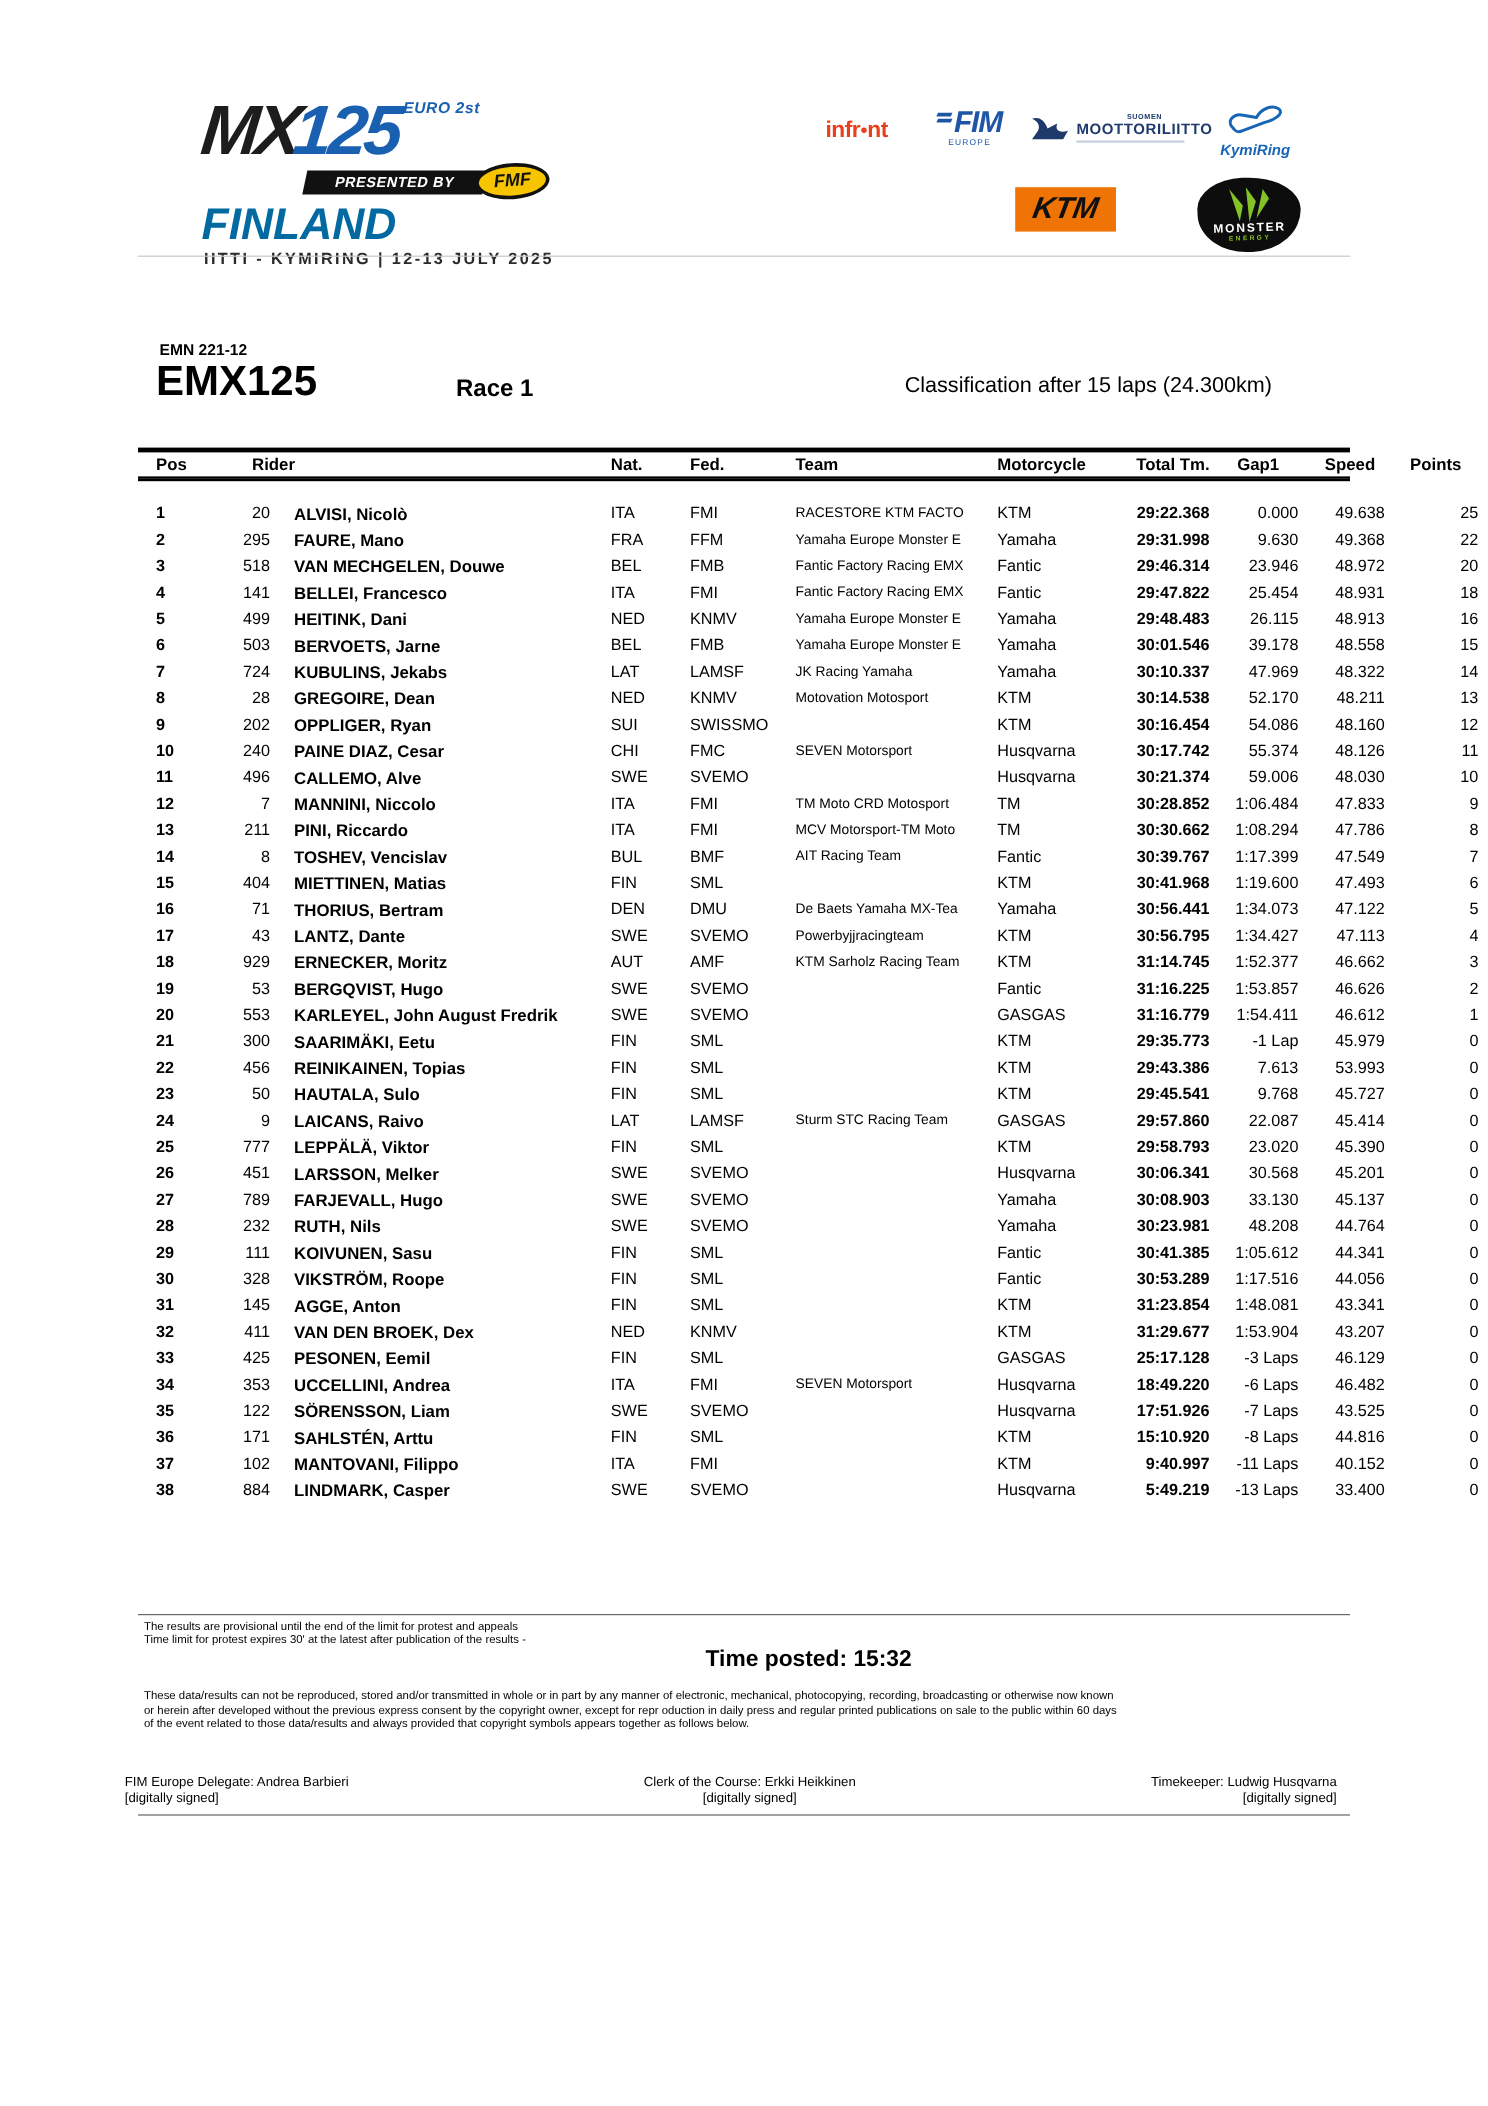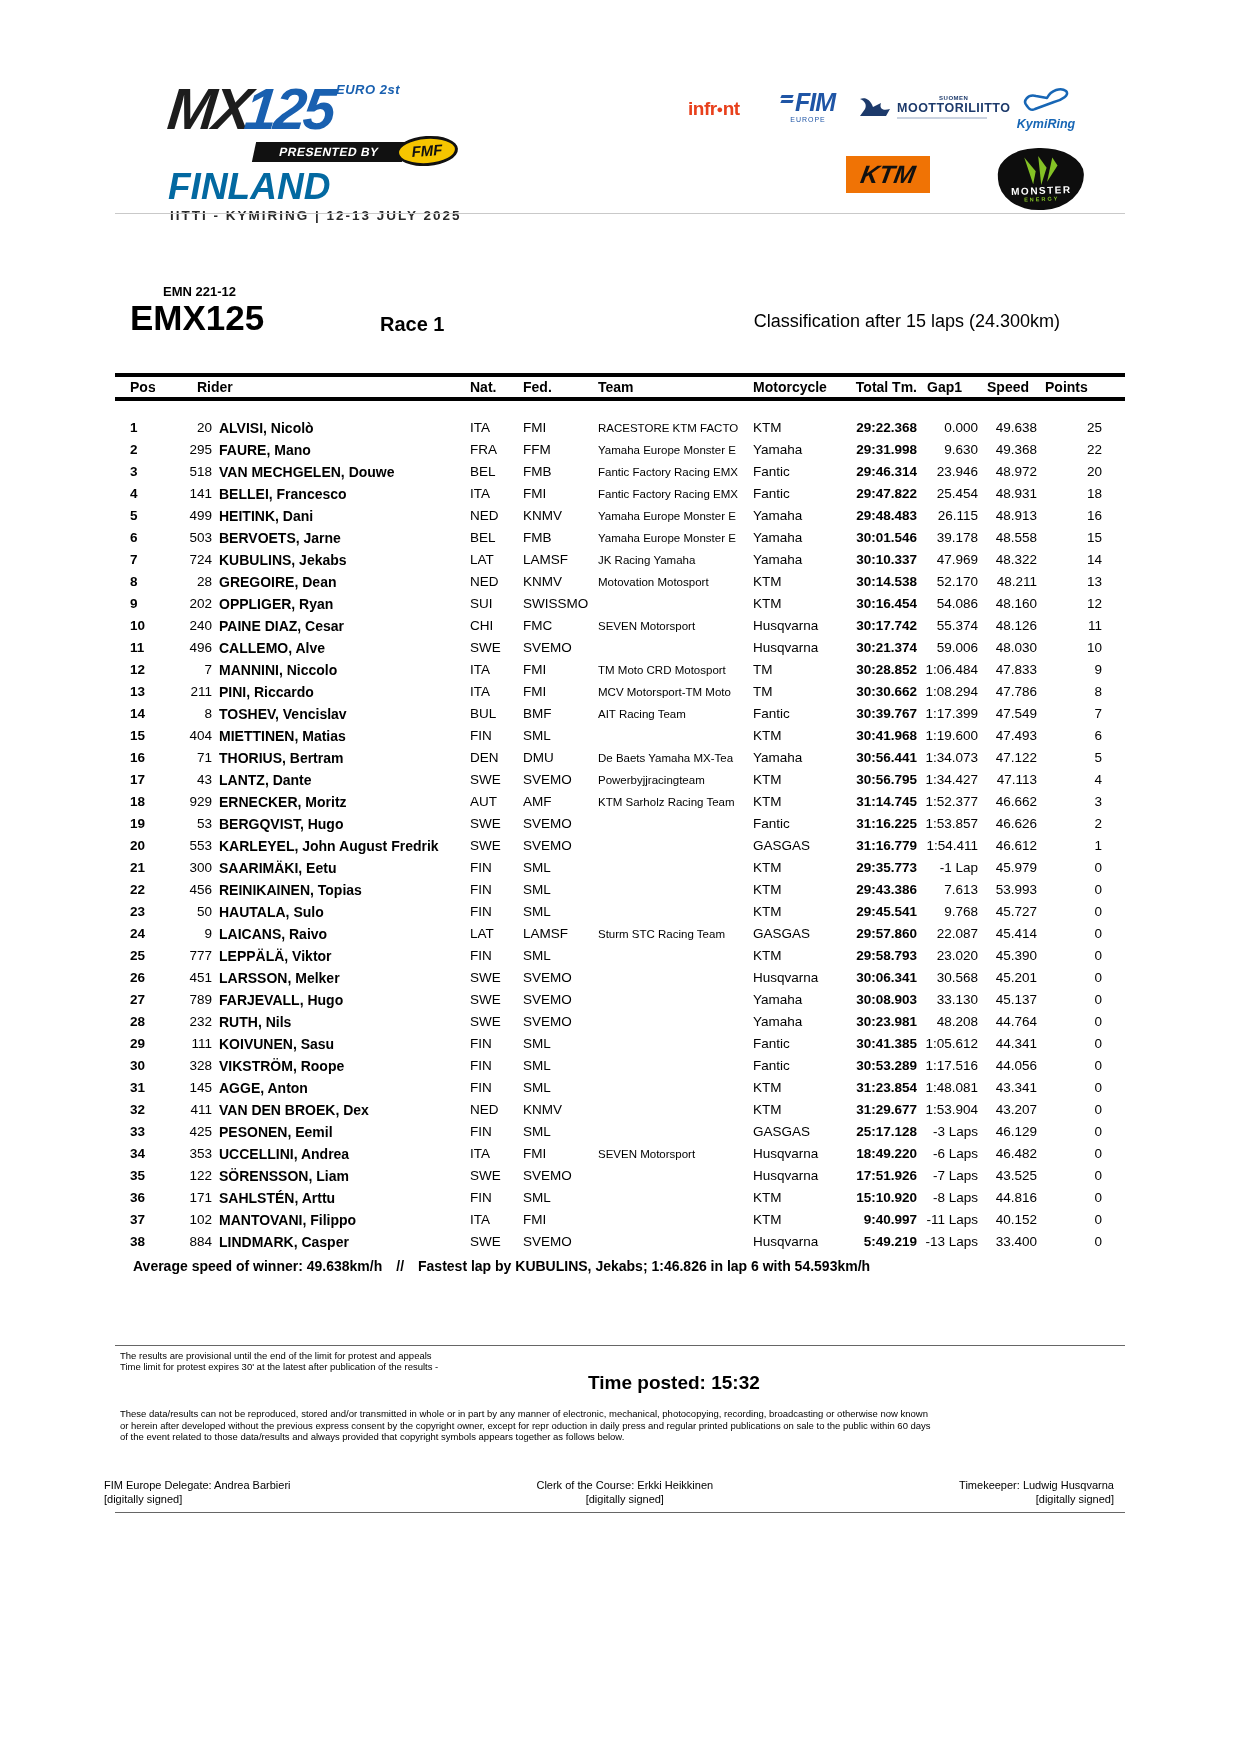--- a/index.html
+++ b/index.html
@@ -34,29 +34,29 @@
   .kymiring { left:1014px; top:84px; width:64px; text-align:center; }
   .kymiring .name { color:#1766b5; font-style:italic; font-weight:900; font-size:12.5px; margin-top:1px; }
   .ktm-box { left:846px; top:156px; width:84px; height:37px; background:#f07305; display:flex; align-items:center; justify-content:center; }
   .ktm-box span { color:#111; font-weight:900; font-style:italic; font-size:25px; transform:skewX(-10deg); }
   .monster { left:998px; top:148px; width:86px; height:62px; background:#0d0d0d; border-radius:46% 54% 50% 50% / 42% 46% 58% 54%; display:flex; flex-direction:column; align-items:center; justify-content:flex-end; padding-bottom:7px; transform:rotate(-2deg); }
   .monster .mon-word { color:#fff; font-weight:bold; font-size:10px; letter-spacing:1.5px; line-height:10px; }
   .monster .mon-sub { color:#84c225; font-weight:bold; font-size:5.5px; letter-spacing:2px; line-height:7px; }
   .rule-light { position:absolute; left:115px; top:213px; width:1010px; height:1px; background:#c9c9c9; }
 
   
-  .doc-code { position:absolute; left:133px; top:284px; font-size:13px; font-weight:bold;margin-left:30px; }
+  .doc-code { position:absolute; left:133px; top:284px; font-size:13px; font-weight:bold; }
   .doc-title { position:absolute; left:130px; top:298px; font-size:35px; font-weight:bold; letter-spacing:0px; }
   .doc-race { position:absolute; left:380px; top:313px; font-size:20px; font-weight:bold; }
   .doc-classification { position:absolute; right:180px; top:311px; font-size:18px; }
 
   
   .table-wrap { position:absolute; left:115px; top:373px; width:1010px; }
   .dbl { height:2px; border-top:2px solid #000; border-bottom:2px solid #000; }
-  .grid-row { display:grid; grid-template-columns:40px 57px 250px 53px 75px 155px 95px 77px 61px 59px 65px; padding-right:23px; align-items:center; }
+  .grid-row { display:grid; grid-template-columns:40px 57px 250px 53px 75px 155px 95px 77px 61px 59px 65px; padding-right:23px; align-items:center;gap:13px; }
   .hdr { height:20px; font-size:14px; font-weight:bold; line-height:20px; }
   .hdr > div { white-space:nowrap; overflow:hidden; }
   .h-pos { padding-left:15px; }
   .h-rider { grid-column:2 / span 2; padding-left:42px; }
   .h-nat,.h-fed,.h-team,.h-bike { padding-left:8px; }
   .h-total { text-align:right; }
   .h-gap { padding-left:10px; }
   .h-speed { padding-left:9px; }
   .h-points { padding-left:8px; }
   .rows-spacer { height:16px; }
@@ -653,23 +653,20 @@
       <div class="c-nat">SWE</div>
       <div class="c-fed">SVEMO</div>
       <div class="c-team"></div>
       <div class="c-bike">Husqvarna</div>
       <div class="c-total">5:49.219</div>
       <div class="c-gap">-13 Laps</div>
       <div class="c-speed">33.400</div>
       <div class="c-points">0</div>
     </div>
       </div>
-    <p class="summary">
-      <span>Average speed of winner: 49.638km/h</span><span class="sep">//</span><span>Fastest lap by KUBULINS, Jekabs; 1:46.826 in lap 6 with 54.593km/h</span>
-    </p>
   </div>
 
   <div class="foot-rule-top"></div>
   <div class="provisional">
     <div>The results are provisional until the end of the limit for protest and appeals</div>
     <div>Time limit for protest expires 30' at the latest after publication of the results  -</div>
   </div>
   <div class="time-posted">Time posted: 15:32</div>
   <div class="legal">These data/results can not be reproduced, stored and/or transmitted in whole or in part by any manner of electronic, mechanical, photocopying, recording, broadcasting or otherwise now known or herein after developed without the previous express consent by the copyright owner, except for repr oduction in daily press and regular printed publications on sale to the public within 60 days of the event related to those data/results and always provided that copyright symbols appears together as follows below.</div>
 

